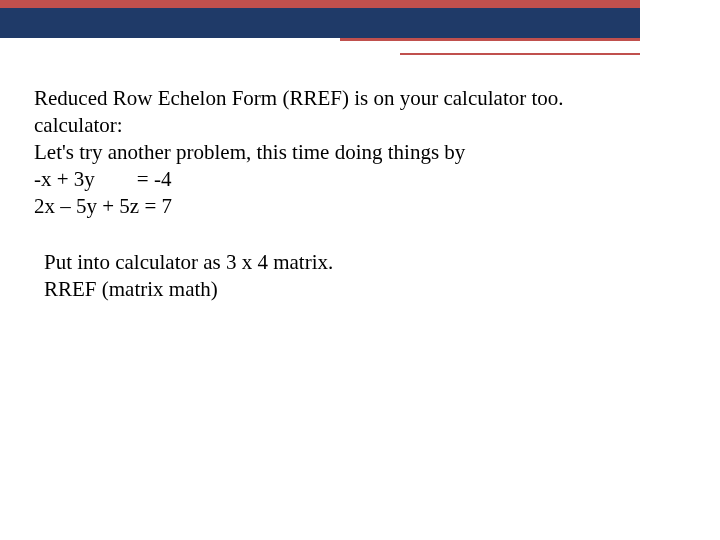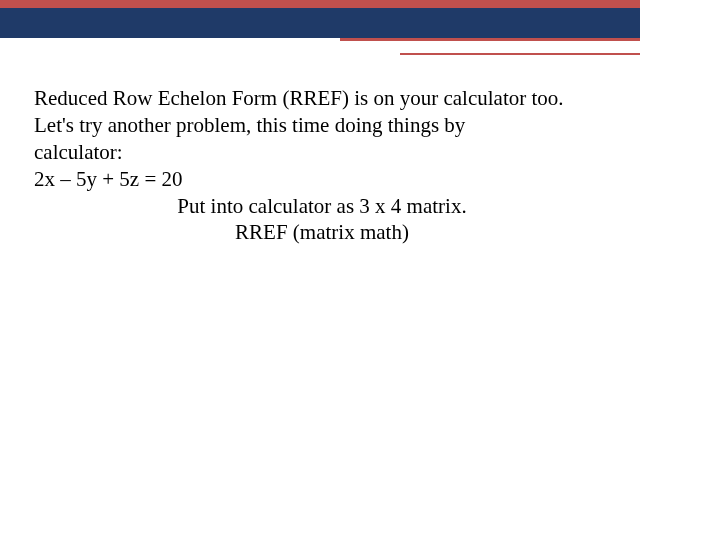--- a/index.html
+++ b/index.html
@@ -56,43 +56,44 @@
     left: 34px;
     right: 40px;
     font-size: 21px;
     line-height: 1.28;
     color: #000;
   }
   .para1 {
     margin-bottom: 0;
   }
   .para2 {
+    margin-top: 30px;
     margin-left: 10px;
-    text-align: center;
   }
   .para3 {
     margin-top: 28px;
     margin-left: 10px;
   }
 </style>
 </head>
 <body>
 
 <div class="slide">
   <div class="top-border"></div>
   <div class="blue-bar"></div>
   <div class="accent-line-1"></div>
   <div class="accent-line-2"></div>
 
   <div class="content">
     <div class="para1">
       <div>Reduced Row Echelon Form (RREF) is on your calculator too.</div>
+      <div>calculator:</div>
       <div>Let's try another problem, this time doing things by</div>
-      <div>calculator:</div>
-      <div>2x – 5y + 5z = 20</div>
+      <div>-x + 3y&nbsp;&nbsp;&nbsp;&nbsp;&nbsp;&nbsp;&nbsp;&nbsp;= -4</div>
+      <div>2x – 5y + 5z = 7</div>
     </div>
 
     <div class="para2">
       <div>Put into calculator as 3 x 4 matrix.</div>
       <div>RREF (matrix math)</div>
     </div>
 
   </div>
 </div>
 

